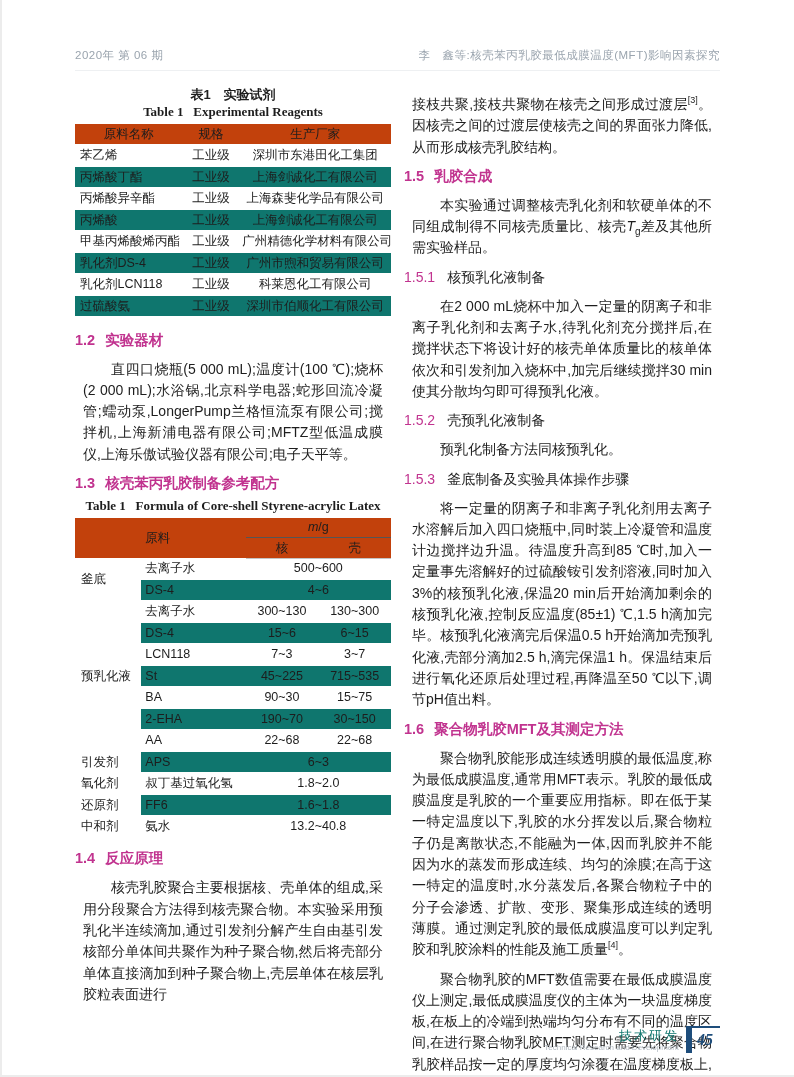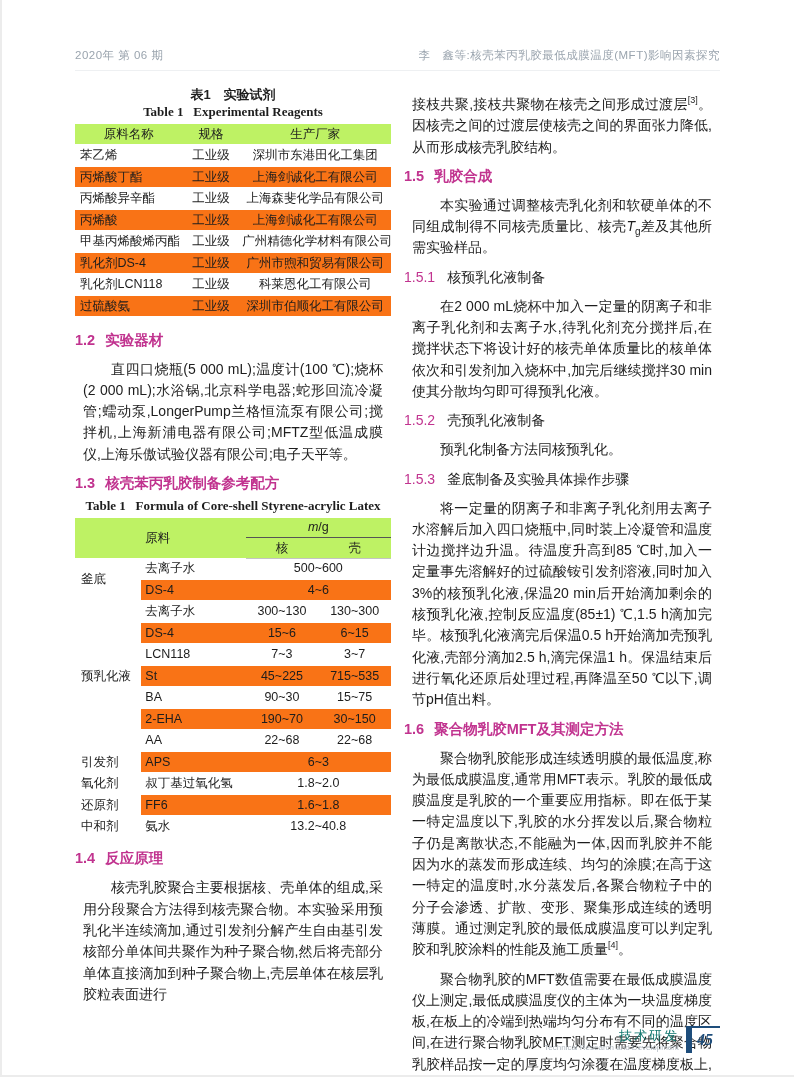--- a/index.html
+++ b/index.html
@@ -18,22 +18,22 @@
   
   .col{position:absolute;top:86px;width:316px;}
   .col-left{left:75px;}
   .col-right{left:404px;}
   
   .cap-zh{font-size:13px;font-weight:bold;text-align:center;line-height:17px;white-space:pre-wrap;}
   .cap-en{font-family:"Liberation Serif",serif;font-size:13px;font-weight:bold;text-align:center;line-height:17px;white-space:pre-wrap;margin-bottom:4px;}
   
   table{width:100%;border-collapse:collapse;font-size:12.5px;table-layout:fixed;}
   td,th{padding:2.5px 3px;line-height:14.5px;white-space:nowrap;overflow:hidden;font-weight:normal;border-bottom:2px solid #fff;}
-  thead th{background:#bef264;}
-  tr.pink td{background:#f97316;}
+  thead th{background:#c2410c;}
+  tr.pink td{background:#0f766e;}
   td.gcol{background:transparent !important;vertical-align:middle;text-align:left;padding-left:6px;}
   
   .t1 col:nth-child(1){width:34%;} .t1 col:nth-child(2){width:18%;} .t1 col:nth-child(3){width:48%;}
   .t1 thead th{text-align:center;}
   .t1 td:nth-child(1){text-align:left;padding-left:5px;}
   .t1 td:nth-child(2),.t1 td:nth-child(3){text-align:center;}
   .t1{margin-bottom:12px;}
   
   .t2 col:nth-child(1){width:21%;} .t2 col:nth-child(2){width:33%;} .t2 col:nth-child(3){width:23%;} .t2 col:nth-child(4){width:23%;}
   .t2 thead th{border-bottom:0;}

